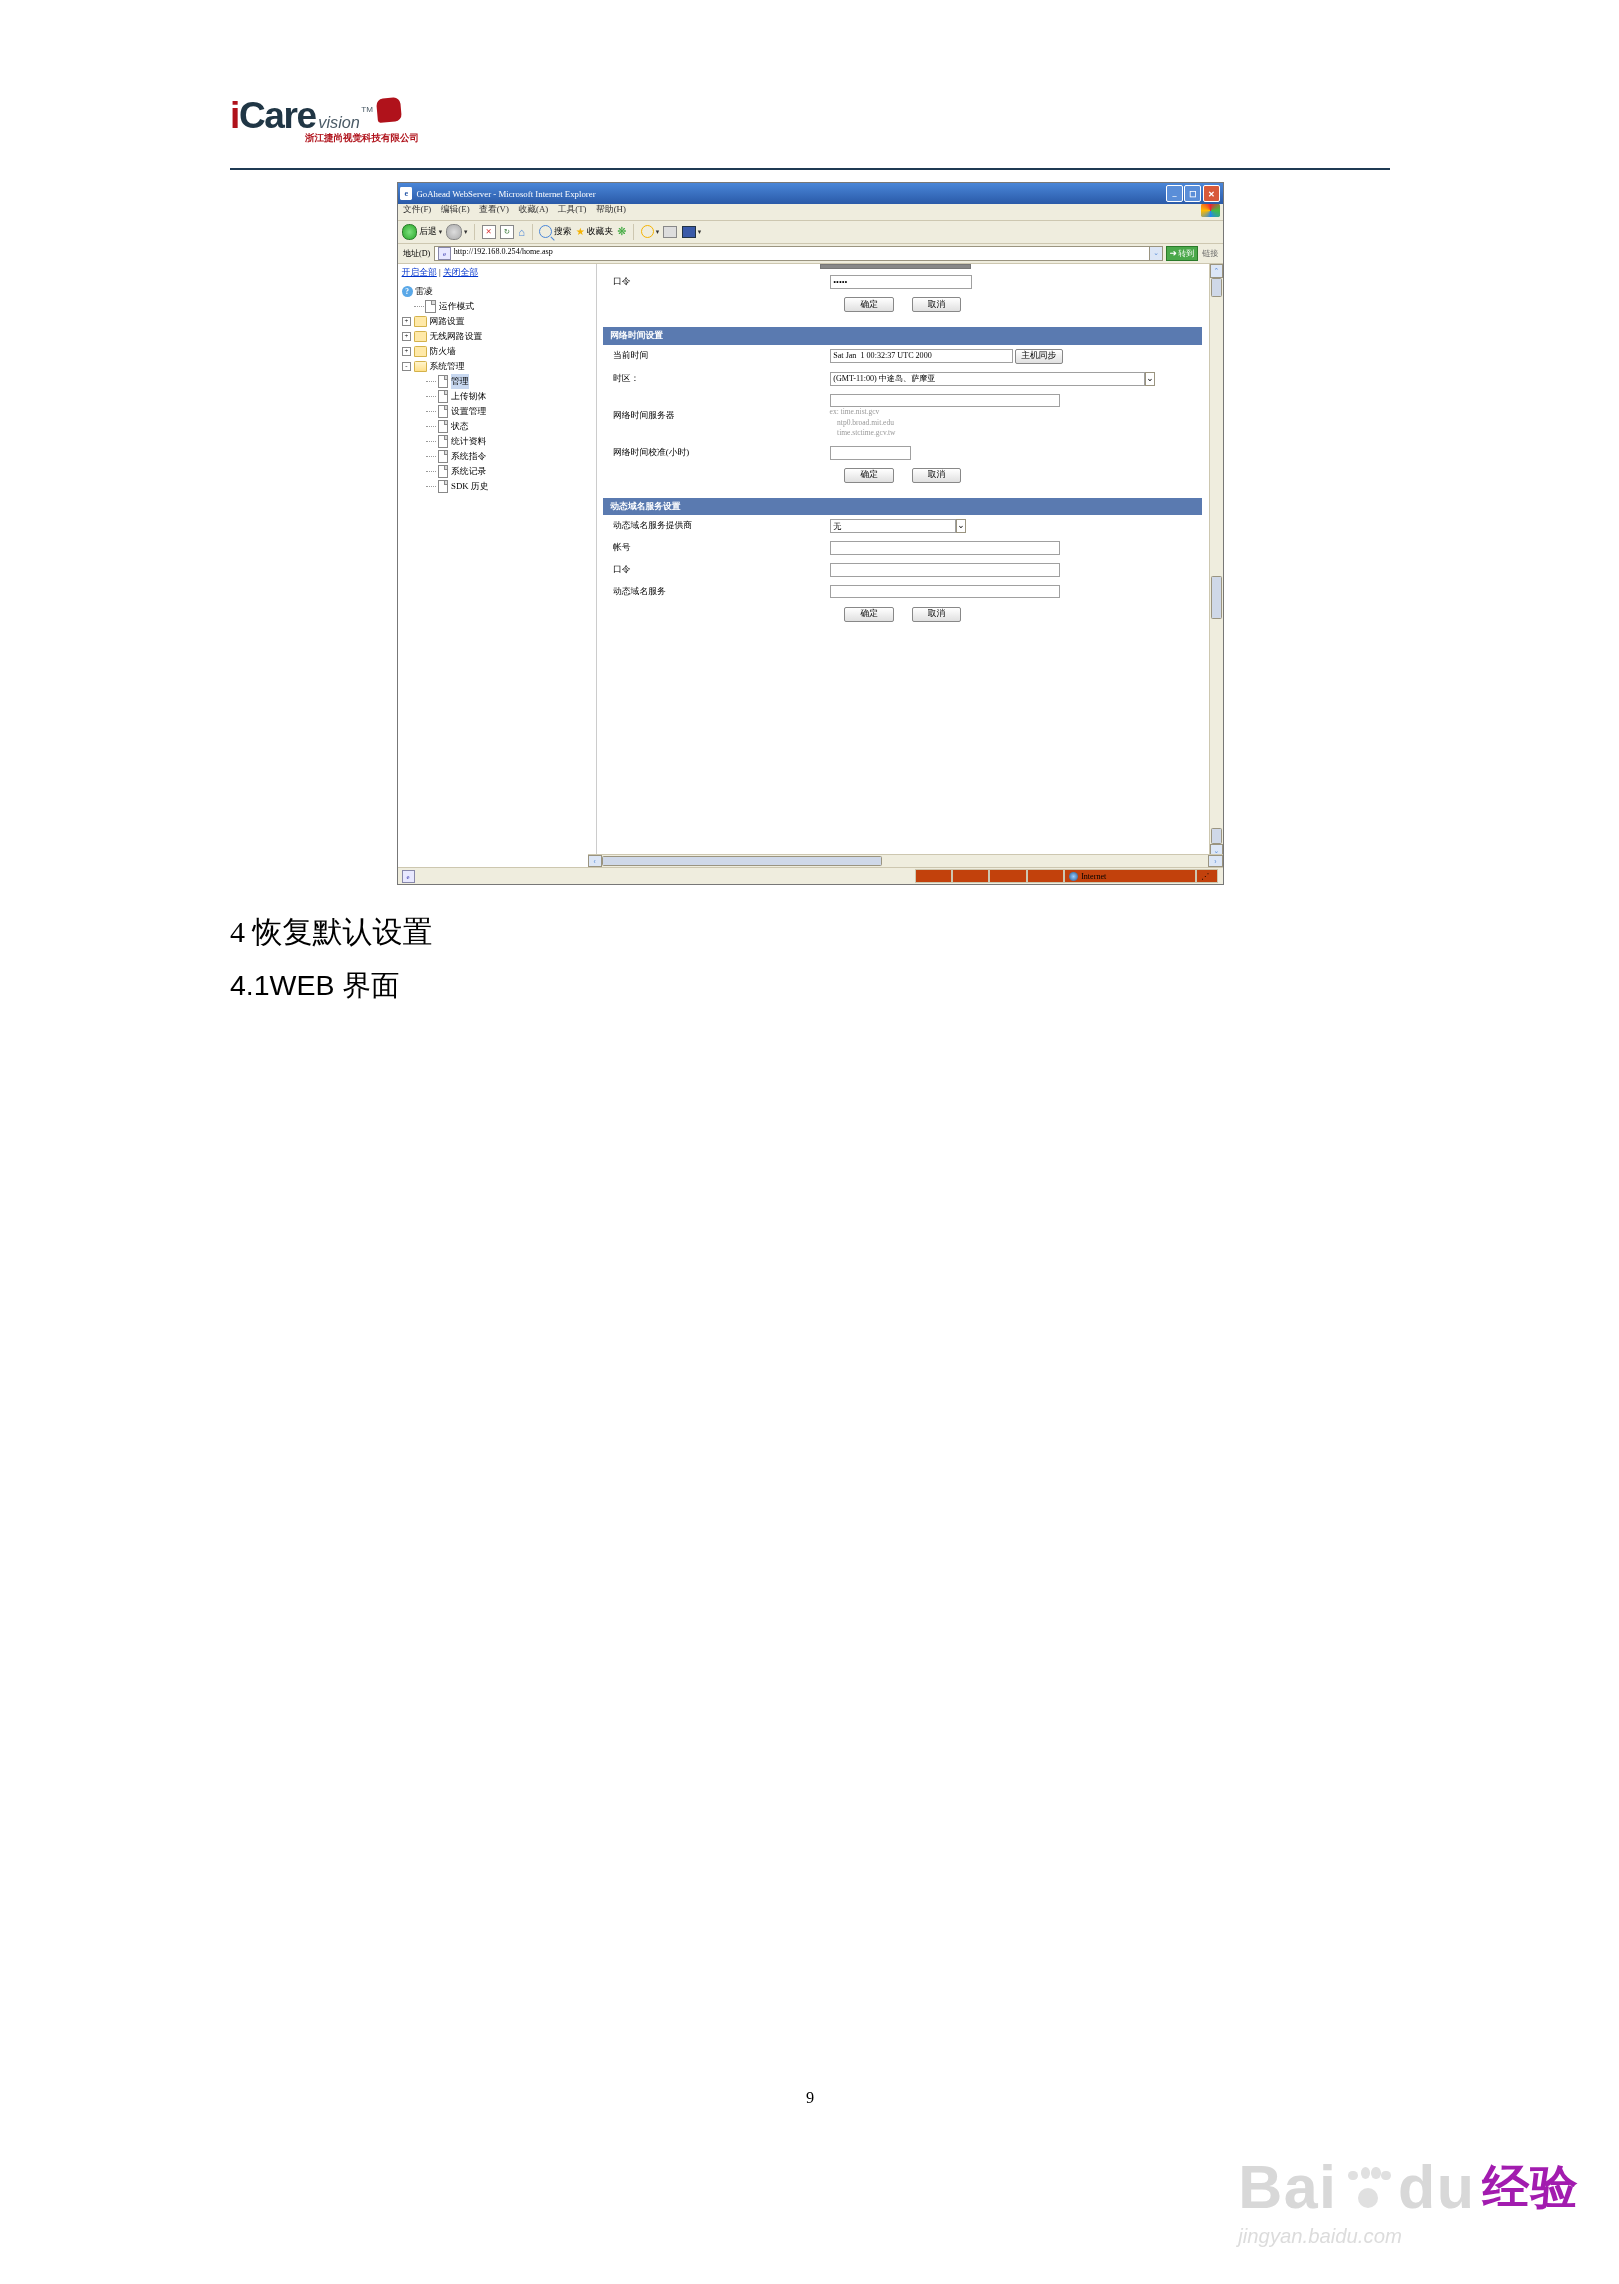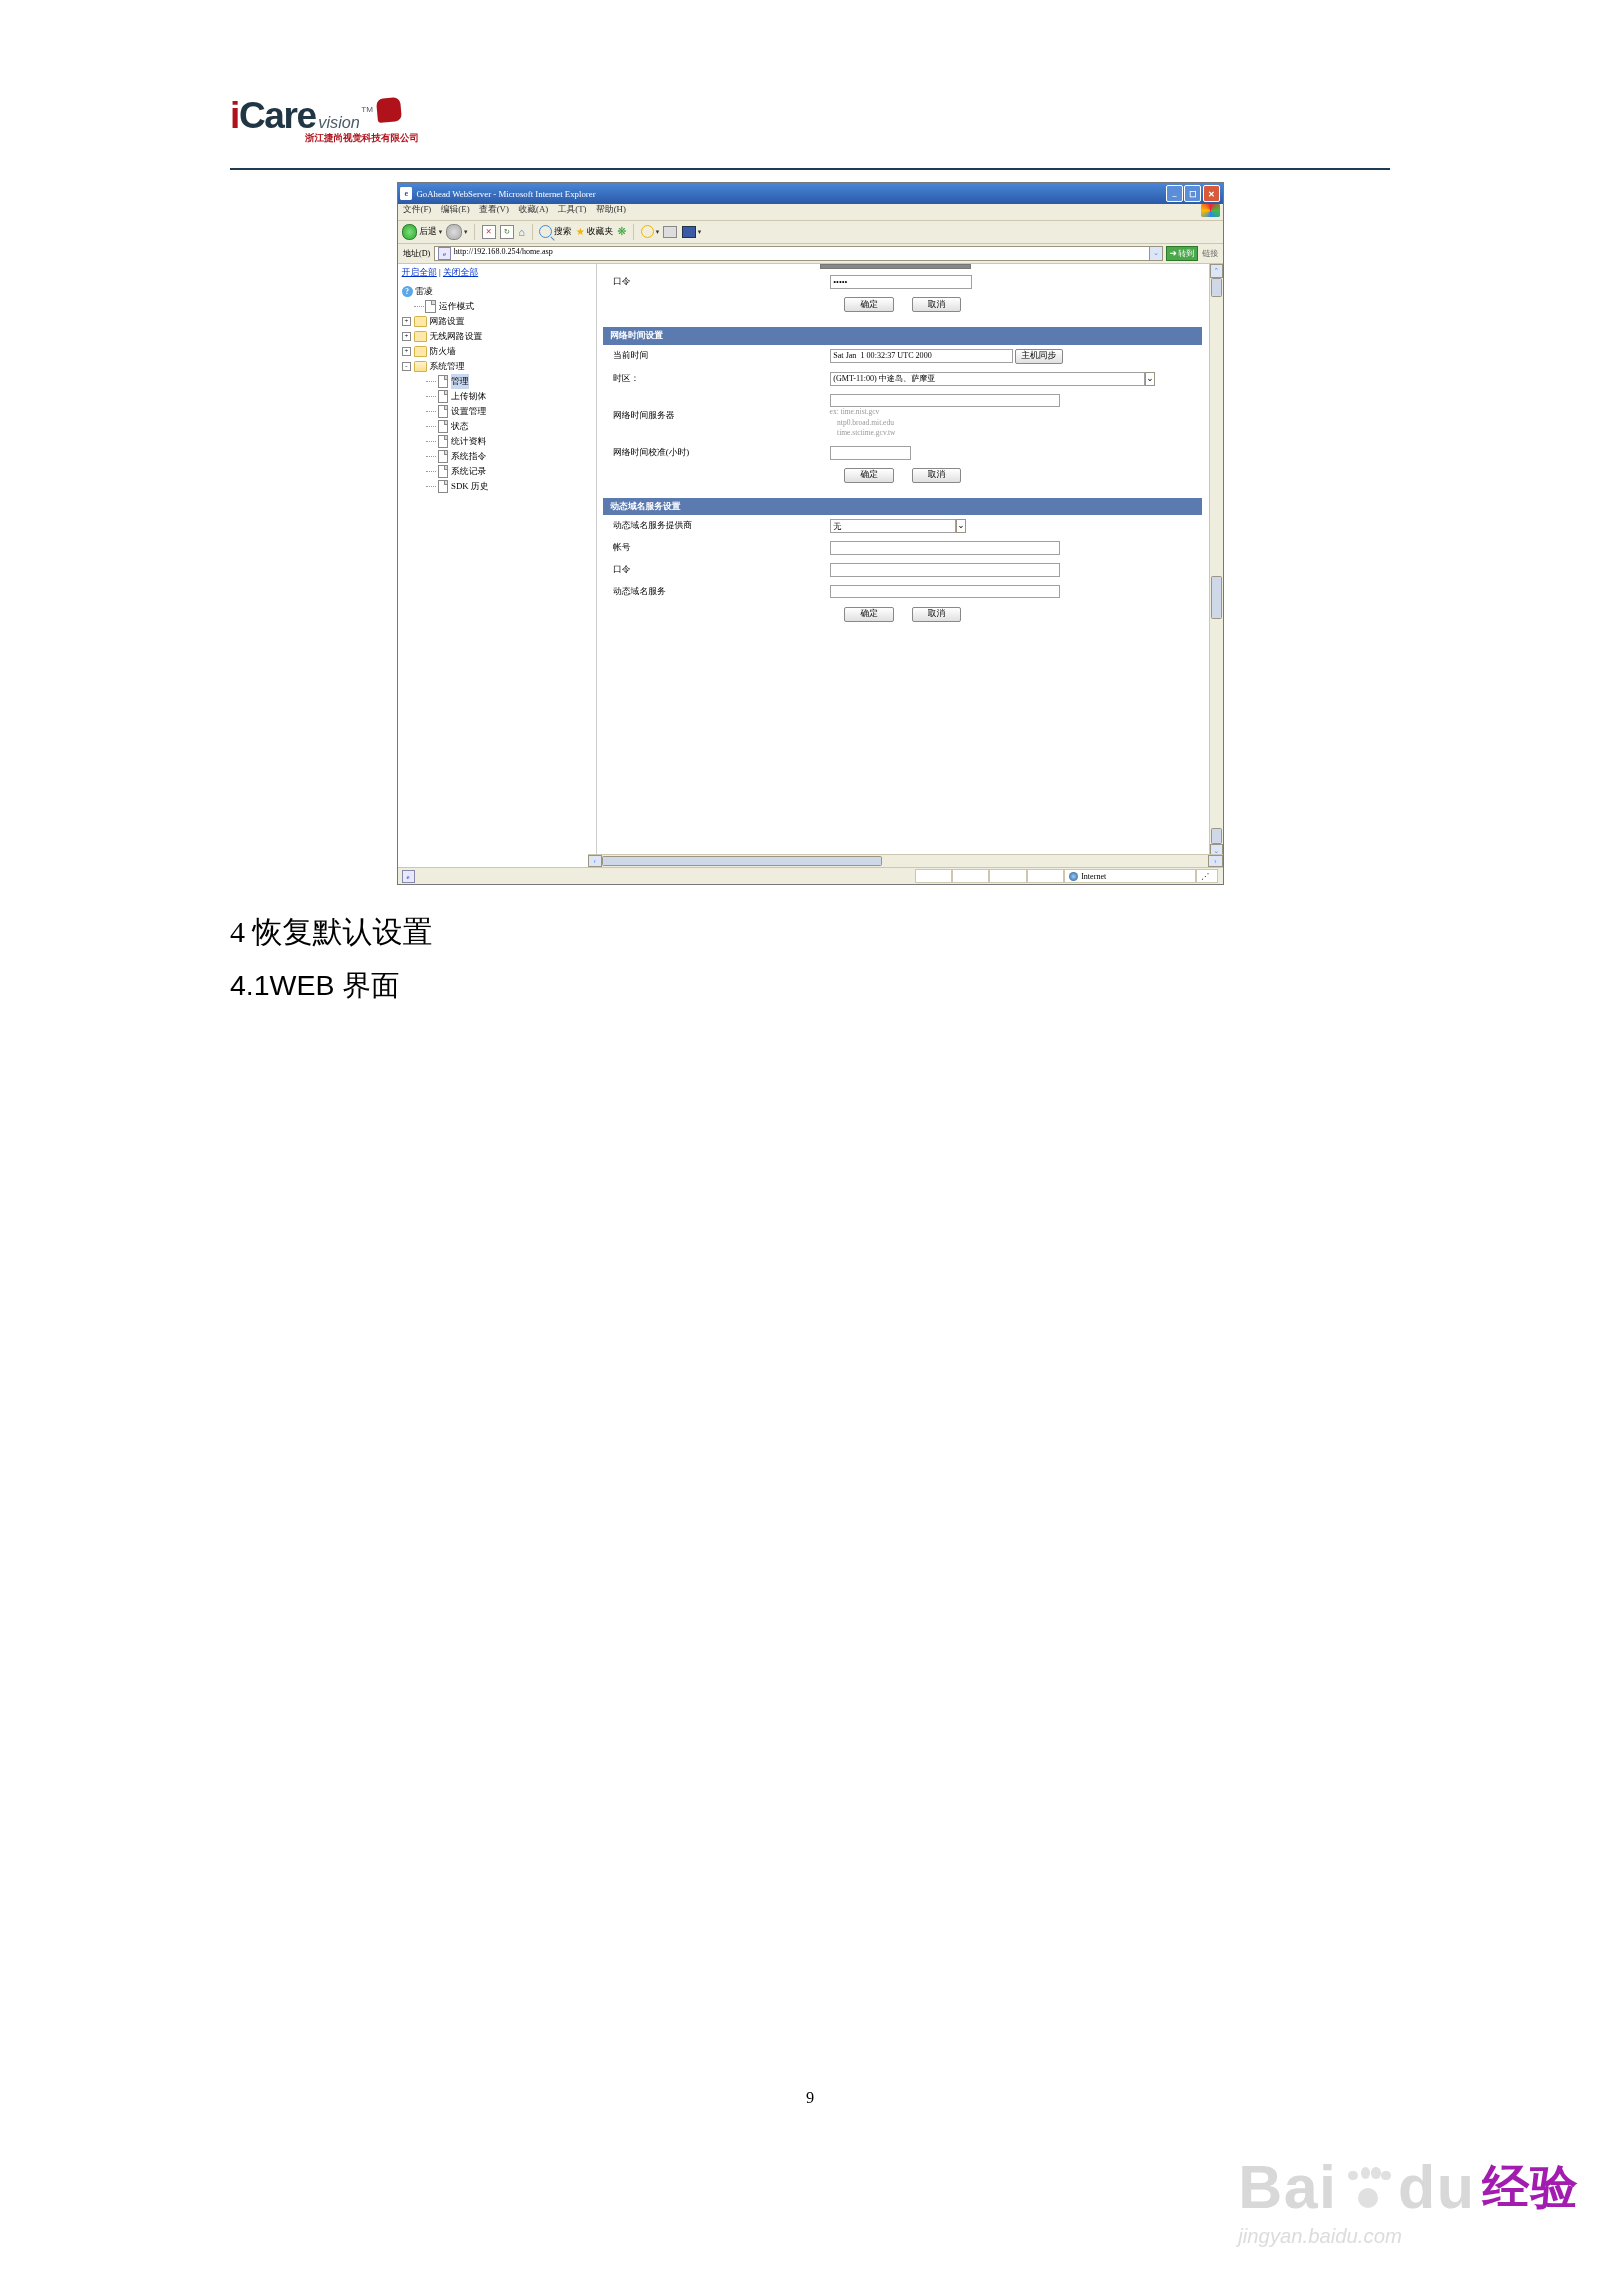--- a/index.html
+++ b/index.html
@@ -74,21 +74,21 @@
   .section-header td{background:#5a7ab0;color:#fff;font-weight:bold;padding:2.7px 6.8px}
   .inp{border:0.7px solid #a0a0a0;height:13.6px;background:#fff;padding:0 2.7px;font-family:SimSun;font-size:8.1px;box-sizing:border-box}
   .btn{border:0.7px solid #888;background:linear-gradient(#fff,#e0e0e0);height:15px;padding:0 15px;font-family:SimSun;font-size:8.8px;border-radius:2px}
   .btnrow{text-align:center;padding:4.1px}
   .placeholder-text{color:#999;font-size:7.5px;line-height:10.2px}
   .h-scroll{height:12.2px;background:#efedde;border-top:0.7px solid #cdc7b0;display:flex}
   .h-scroll .btn-sq{width:12.2px;background:#dce6f6;border:0.7px solid #9a9480;display:flex;align-items:center;justify-content:center;font-size:6.8px;color:#5a8ed8}
   .h-scroll .track{flex:1;position:relative}
   .h-scroll .thumb{position:absolute;top:0.7px;bottom:0.7px;background:#cfd8e8;border:0.7px solid #9a9480;border-radius:1.4px}
   .status-bar{height:16.3px;background:#efedde;border-top:0.7px solid #cdc7b0;display:flex;align-items:center;font-family:SimSun;font-size:8.1px;padding:0 4.1px}
-  .status-bar .pane{border:0.7px solid #cdc7b0;background:#ffffff;height:12.2px;display:flex;align-items:center;padding:0 4.1px}
+  .status-bar .pane{border:0.7px solid #cdc7b0;background:#c2410c;height:12.2px;display:flex;align-items:center;padding:0 4.1px}
   .status-bar .globe{width:9.5px;height:9.5px;border-radius:4.7px;background:radial-gradient(#9cf,#258);margin-right:2.7px}
   .heading{font-family:SimSun,"Microsoft YaHei";font-size:30px;margin:27px 0 13.6px 0}
   .subheading{font-family:"Microsoft YaHei",Arial;font-size:28.5px;margin:13.6px 0}
   .page-num{position:absolute;bottom:176px;left:0;right:0;text-align:center;font-family:"Times New Roman";font-size:16.3px}
   .watermark{position:absolute;bottom:36px;right:41px;color:#d8d8d8;font-family:Arial;text-align:left}
   .watermark .big{font-size:61px;font-weight:bold;letter-spacing:1.4px;display:flex;align-items:center;gap:6.8px}
   .watermark .paw{width:47px;height:41px;position:relative}
   .watermark .paw span{position:absolute;background:#e0e0e0;border-radius:50%}
   .watermark .url{font-size:20.3px;color:#dcdcdc;font-style:italic;margin-top:2.7px}
   .cn-jy{font-family:Liberation Serif, serif;font-size:47px;color:#a21caf;font-weight:bold;font-style:normal}

